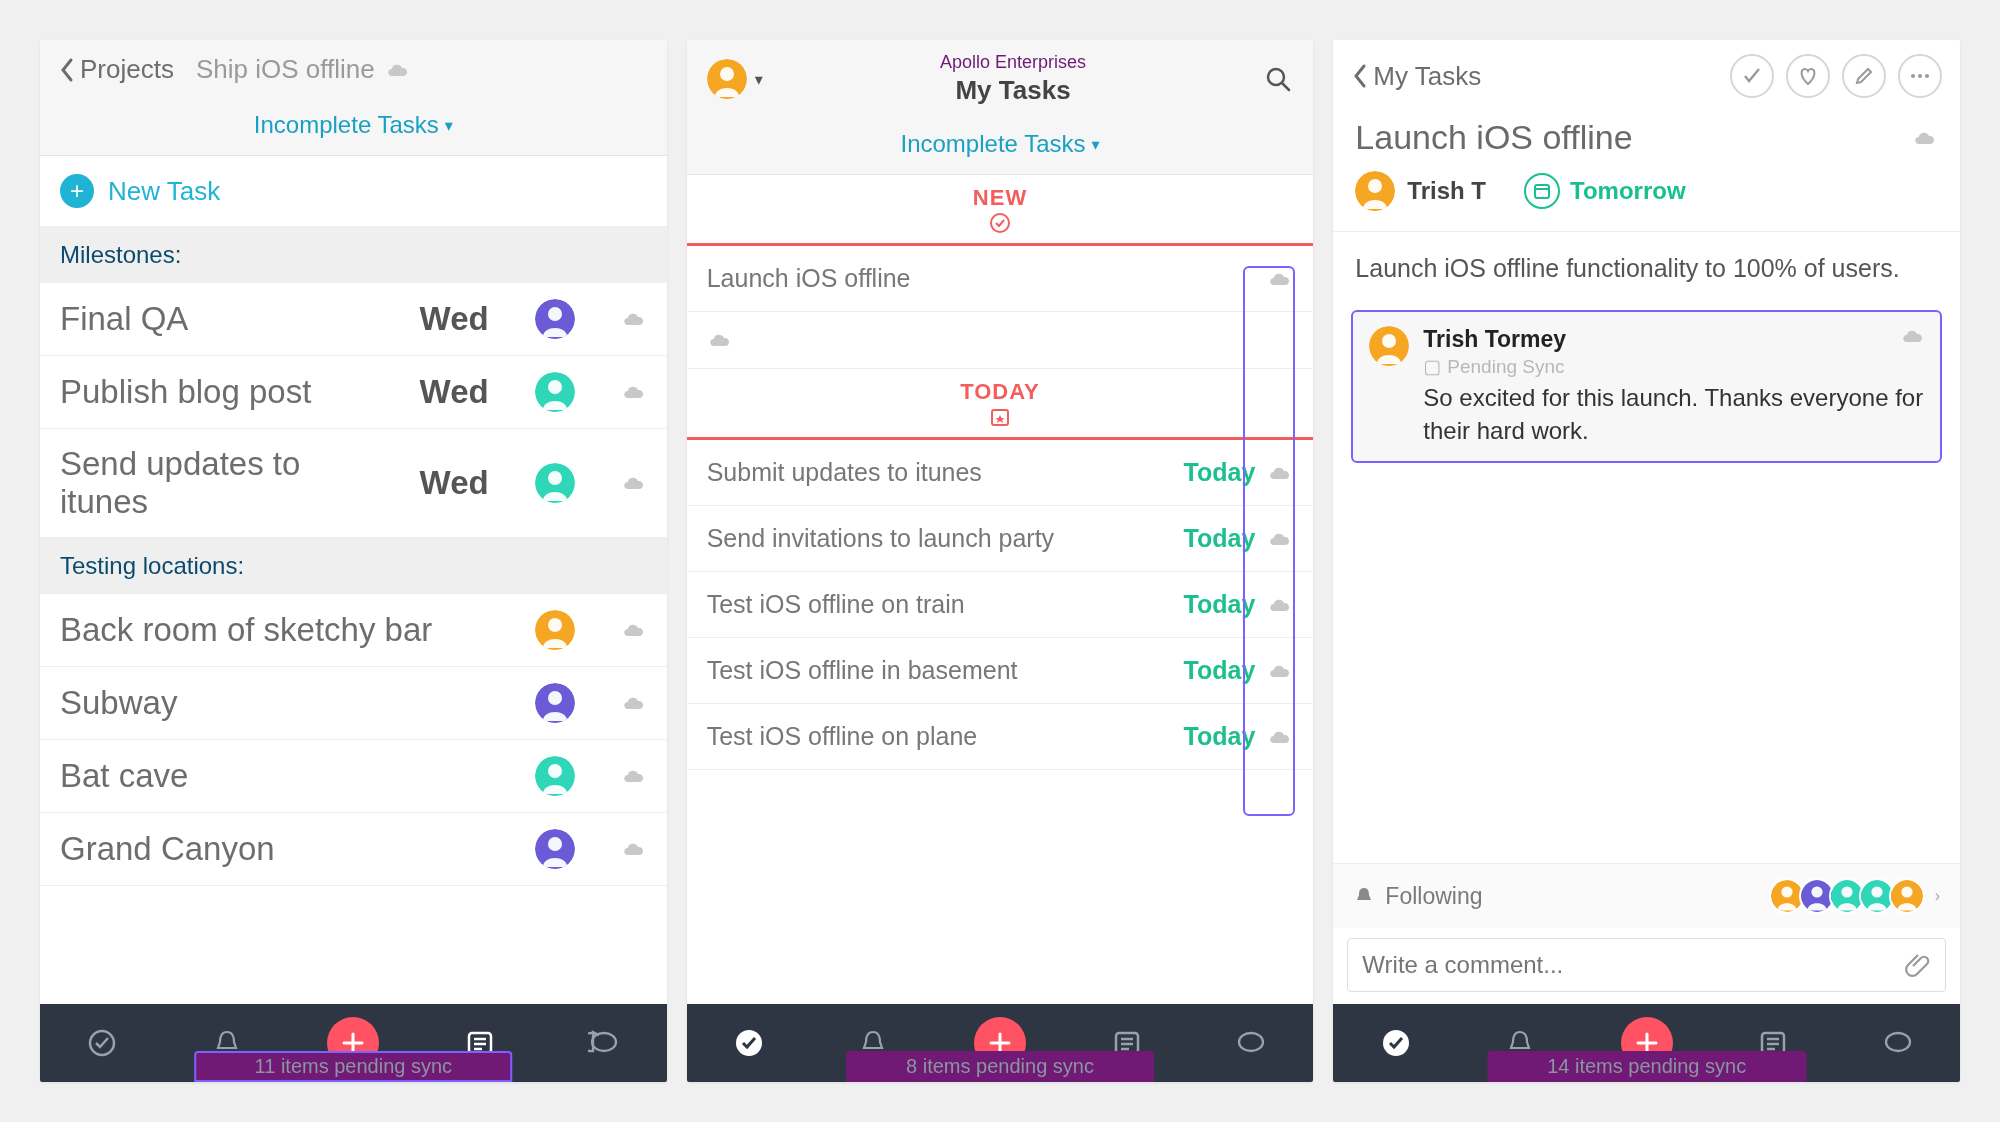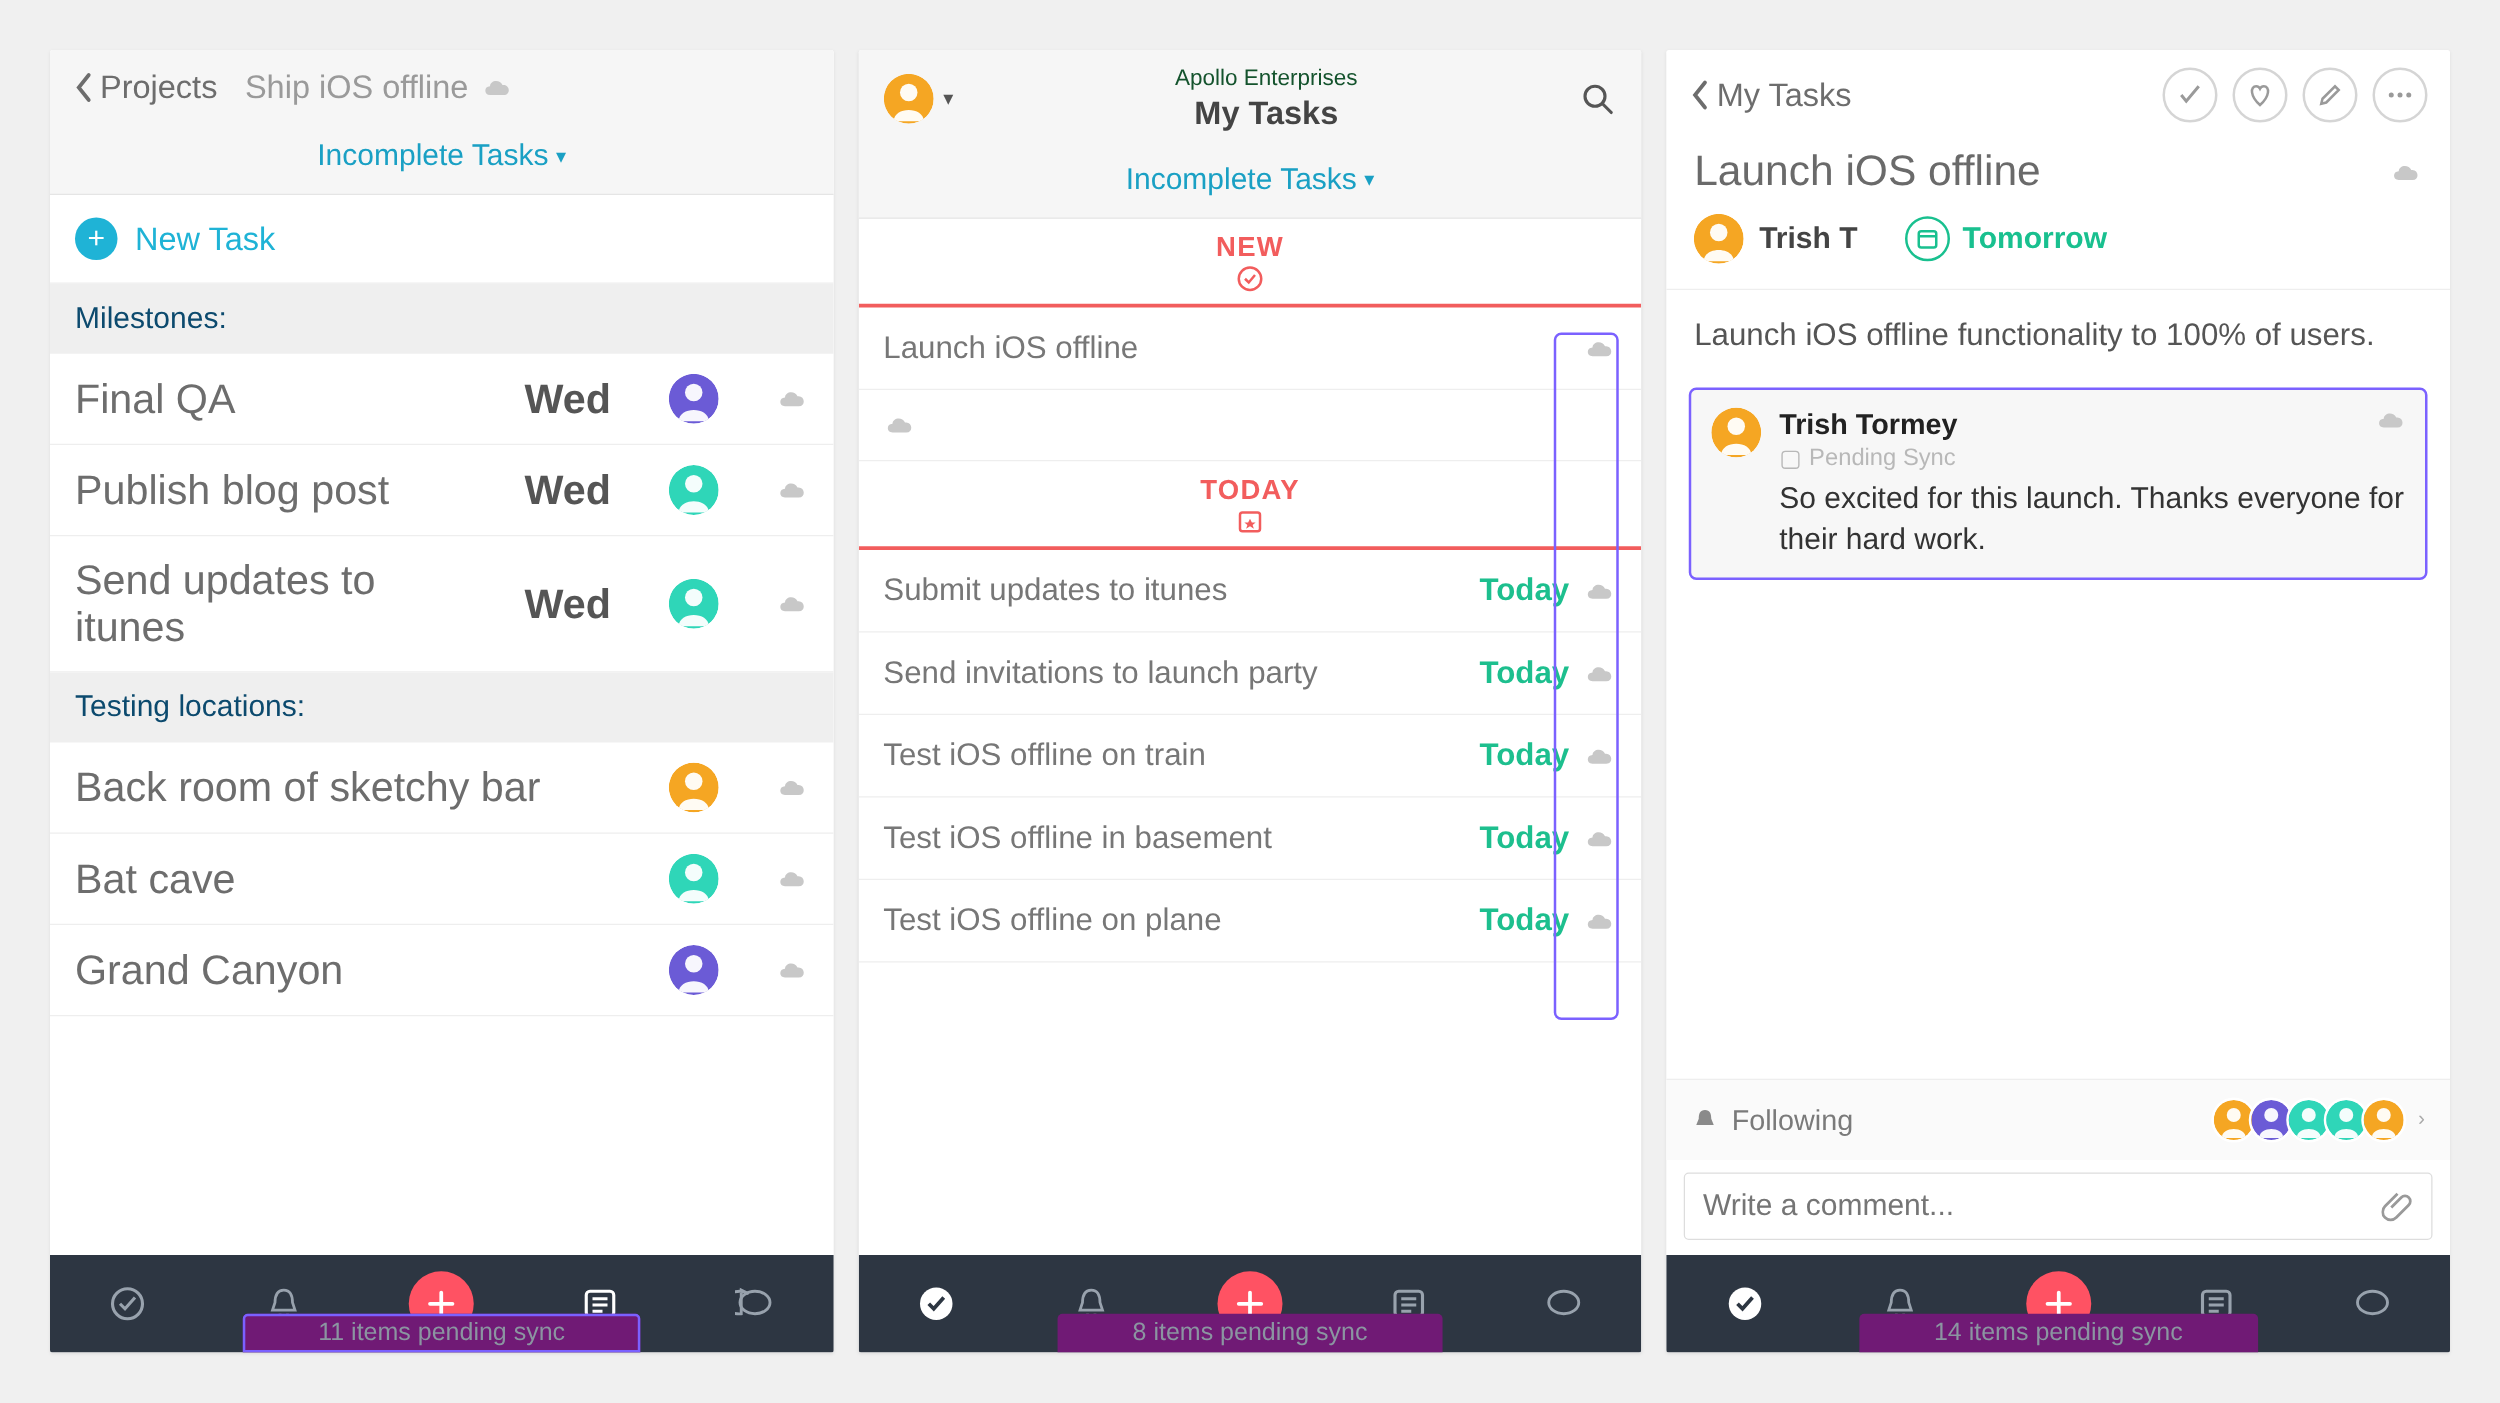--- a/index.html
+++ b/index.html
@@ -45,21 +45,21 @@
   .task-row .name { flex:1; }
   .task-row .due { font-weight:700; color:#555; margin-right:14px;}
   .avatar { width:40px; height:40px; border-radius:50%; display:inline-flex; align-items:center; justify-content:center; overflow:hidden; }
   .avatar svg { width:100%; height:100%; }
   .task-row .cloud { margin-left:14px; }
 
   
   .p2-top { display:flex; align-items:center; padding:12px 20px; }
   .p2-av-wrap { display:flex; align-items:center; gap:8px;}
   .p2-center { flex:1; text-align:center;}
-  .org { color:#14532d; font-size:18px;}
+  .org { color:#701a75; font-size:18px;}
   .mytasks { font-size:26px; font-weight:700; color:#444; margin-top:2px;}
   .search-ic { color:#555; }
   .grp-hdr { padding: 10px 20px 8px; color:#f25d5d; font-size:22px; font-weight:600; letter-spacing:1px; border-bottom:3px solid #f25d5d; display:flex; align-items:center; justify-content:space-between;flex-direction:column;}
   .grp-hdr .grp-icon { width:24px; height:24px; display:inline-flex; }
   .p2-row { display:flex; align-items:center; padding:18px 20px; border-bottom:1px solid #eee; font-size:25px; color:#777;}
   .p2-row .name { flex:1; }
   .p2-row .due-today { color:#1dbf8e; font-weight:600; margin-right:12px;}
   .p2 .sync-col {
     position:absolute;
     right:18px;
@@ -207,20 +207,35 @@
               <path d="M8 38 C8 26 32 26 32 38 Z" fill="#fff" opacity="0.95"></path>
             </svg>
           </span>
           <span class="cloud">
             <svg viewBox="0 0 26 20">
               <path d="M7 16 C2 16 2 9 7 9 C7 4 15 3 17 8 C23 7 24 16 18 16 Z" fill="#c8c8c8"></path>
             </svg>
           </span>
         </div>
         <div class="task-row">
+          <span class="name">Subway</span>
+          <span class="avatar">
+            <svg viewBox="0 0 40 40">
+              <circle cx="20" cy="20" r="20" fill="#6b5bd6"></circle>
+              <circle cx="20" cy="15" r="7" fill="#fff" opacity="0.95"></circle>
+              <path d="M8 38 C8 26 32 26 32 38 Z" fill="#fff" opacity="0.95"></path>
+            </svg>
+          </span>
+          <span class="cloud">
+            <svg viewBox="0 0 26 20">
+              <path d="M7 16 C2 16 2 9 7 9 C7 4 15 3 17 8 C23 7 24 16 18 16 Z" fill="#c8c8c8"></path>
+            </svg>
+          </span>
+        </div>
+        <div class="task-row">
           <span class="name">Bat cave</span>
           <span class="avatar">
             <svg viewBox="0 0 40 40">
               <circle cx="20" cy="20" r="20" fill="#2fd6b8"></circle>
               <circle cx="20" cy="15" r="7" fill="#fff" opacity="0.95"></circle>
               <path d="M8 38 C8 26 32 26 32 38 Z" fill="#fff" opacity="0.95"></path>
             </svg>
           </span>
           <span class="cloud">
             <svg viewBox="0 0 26 20">

